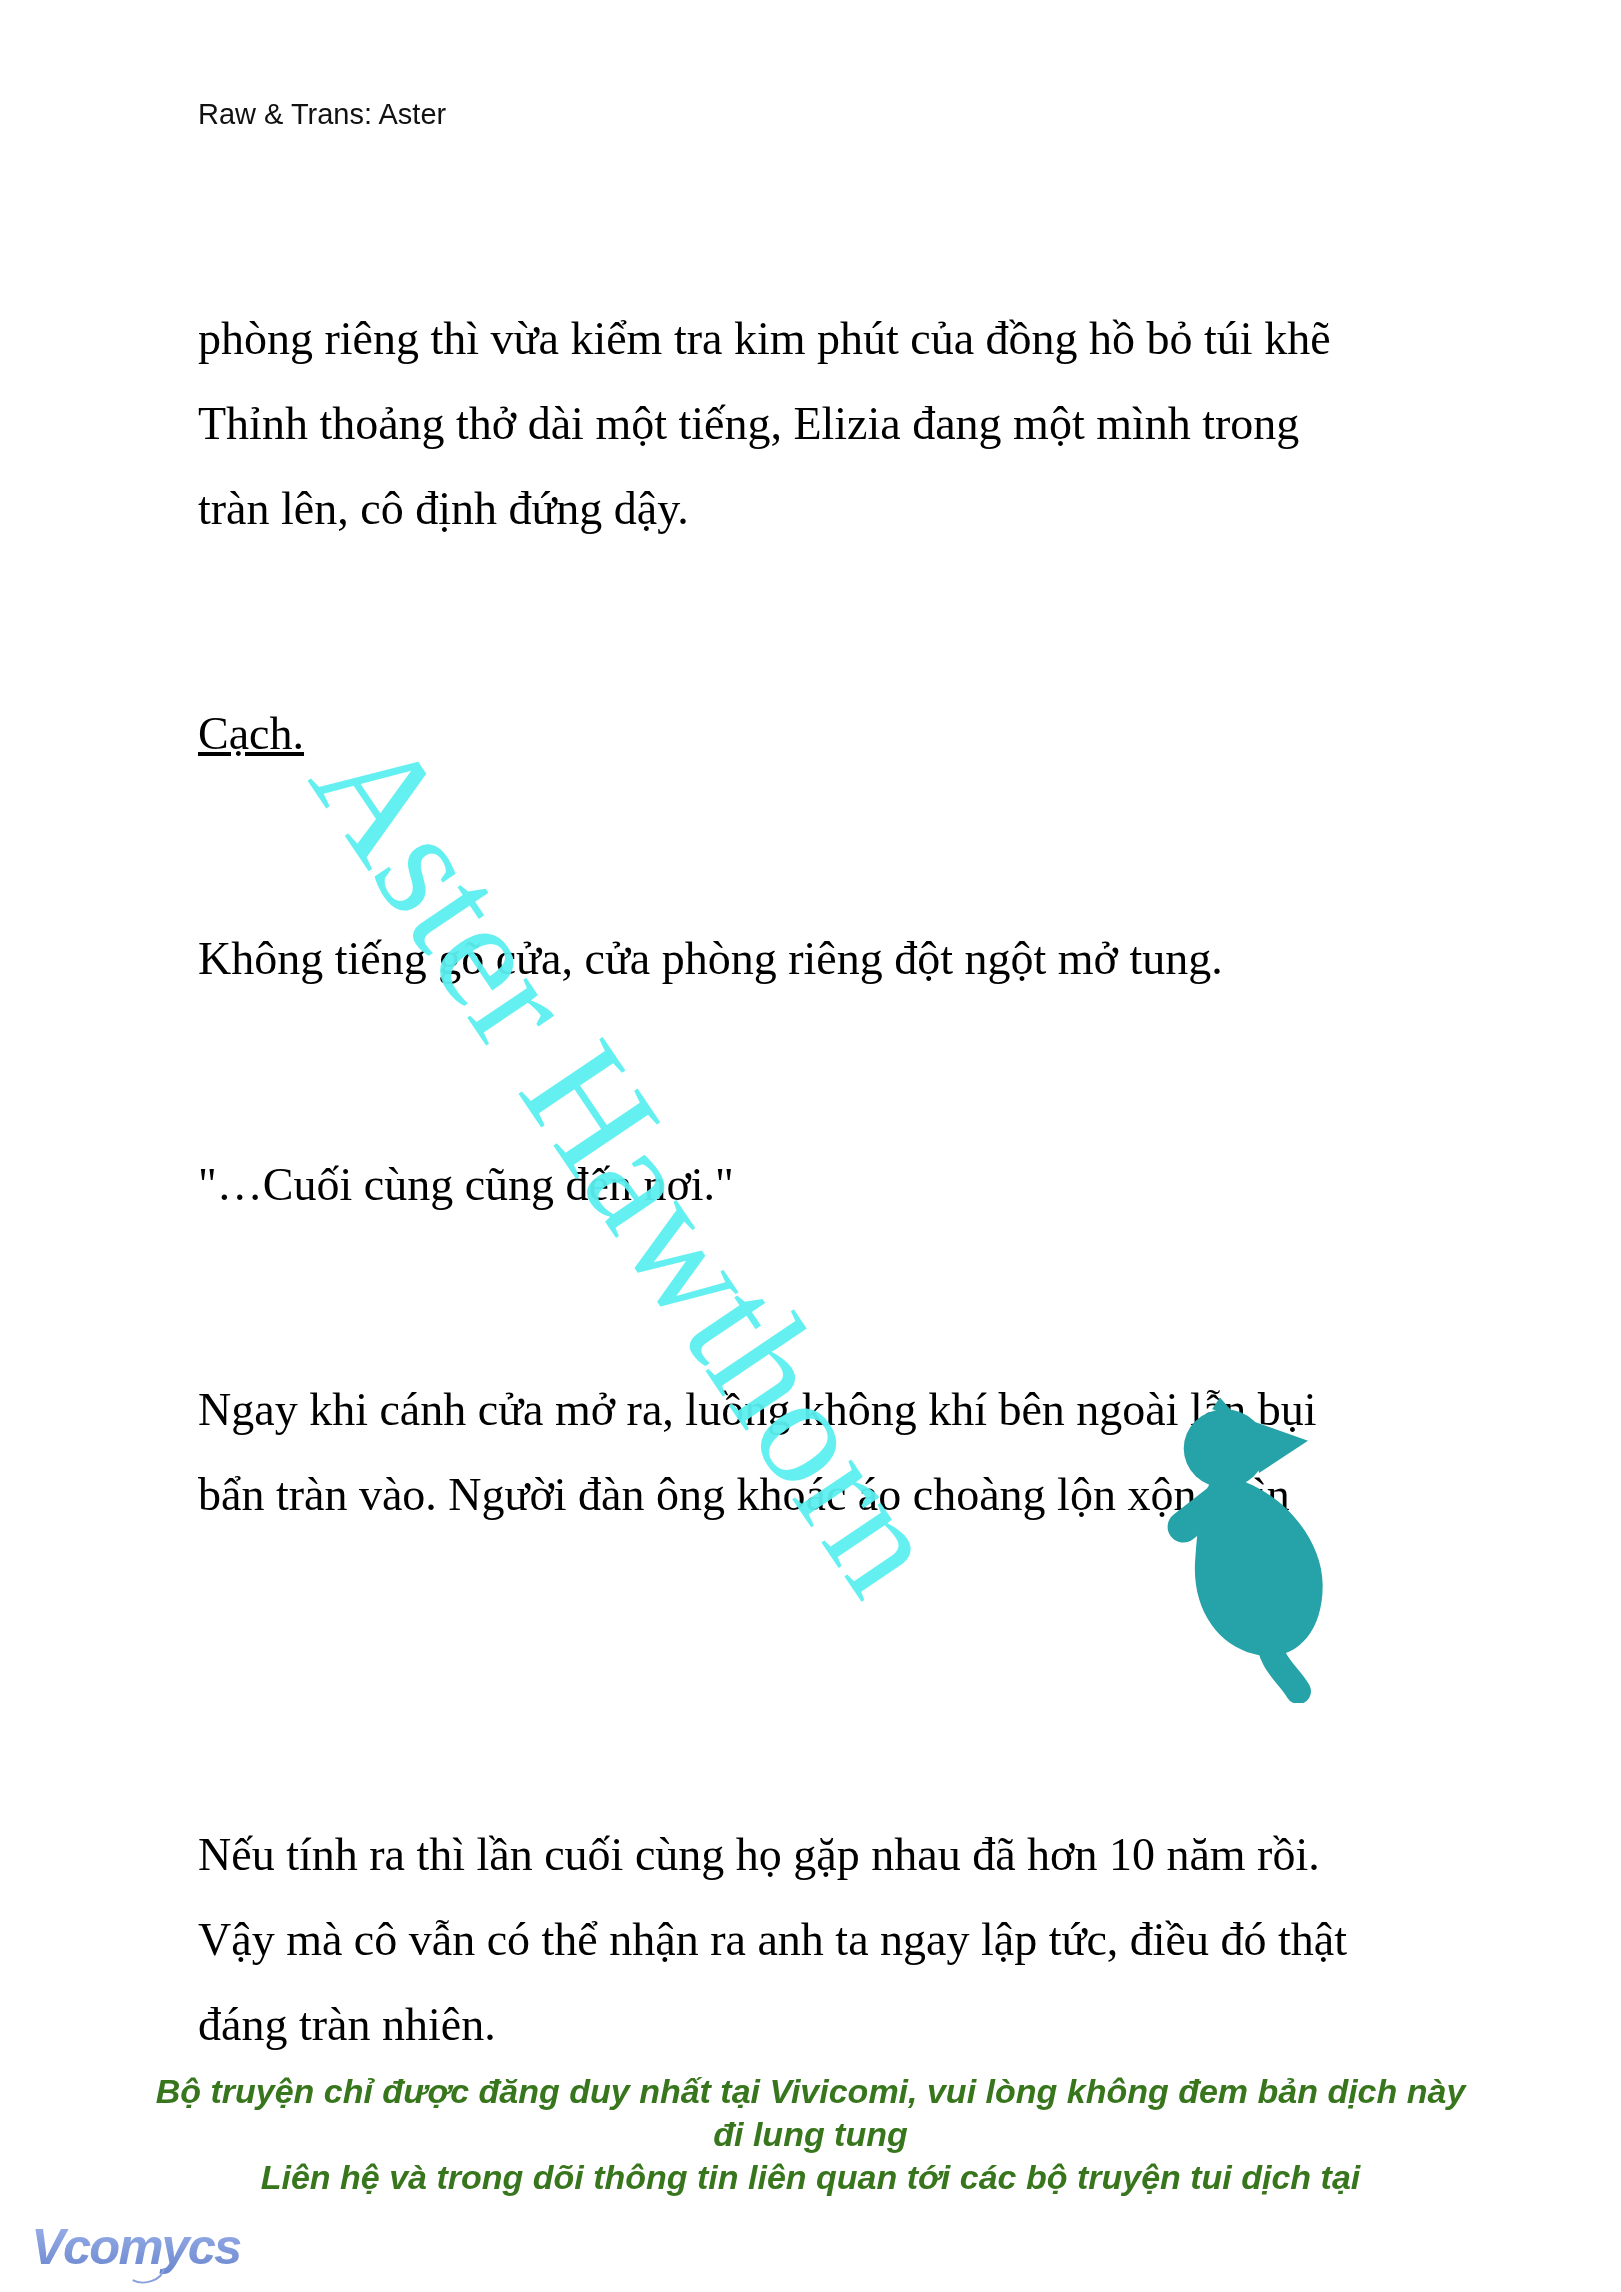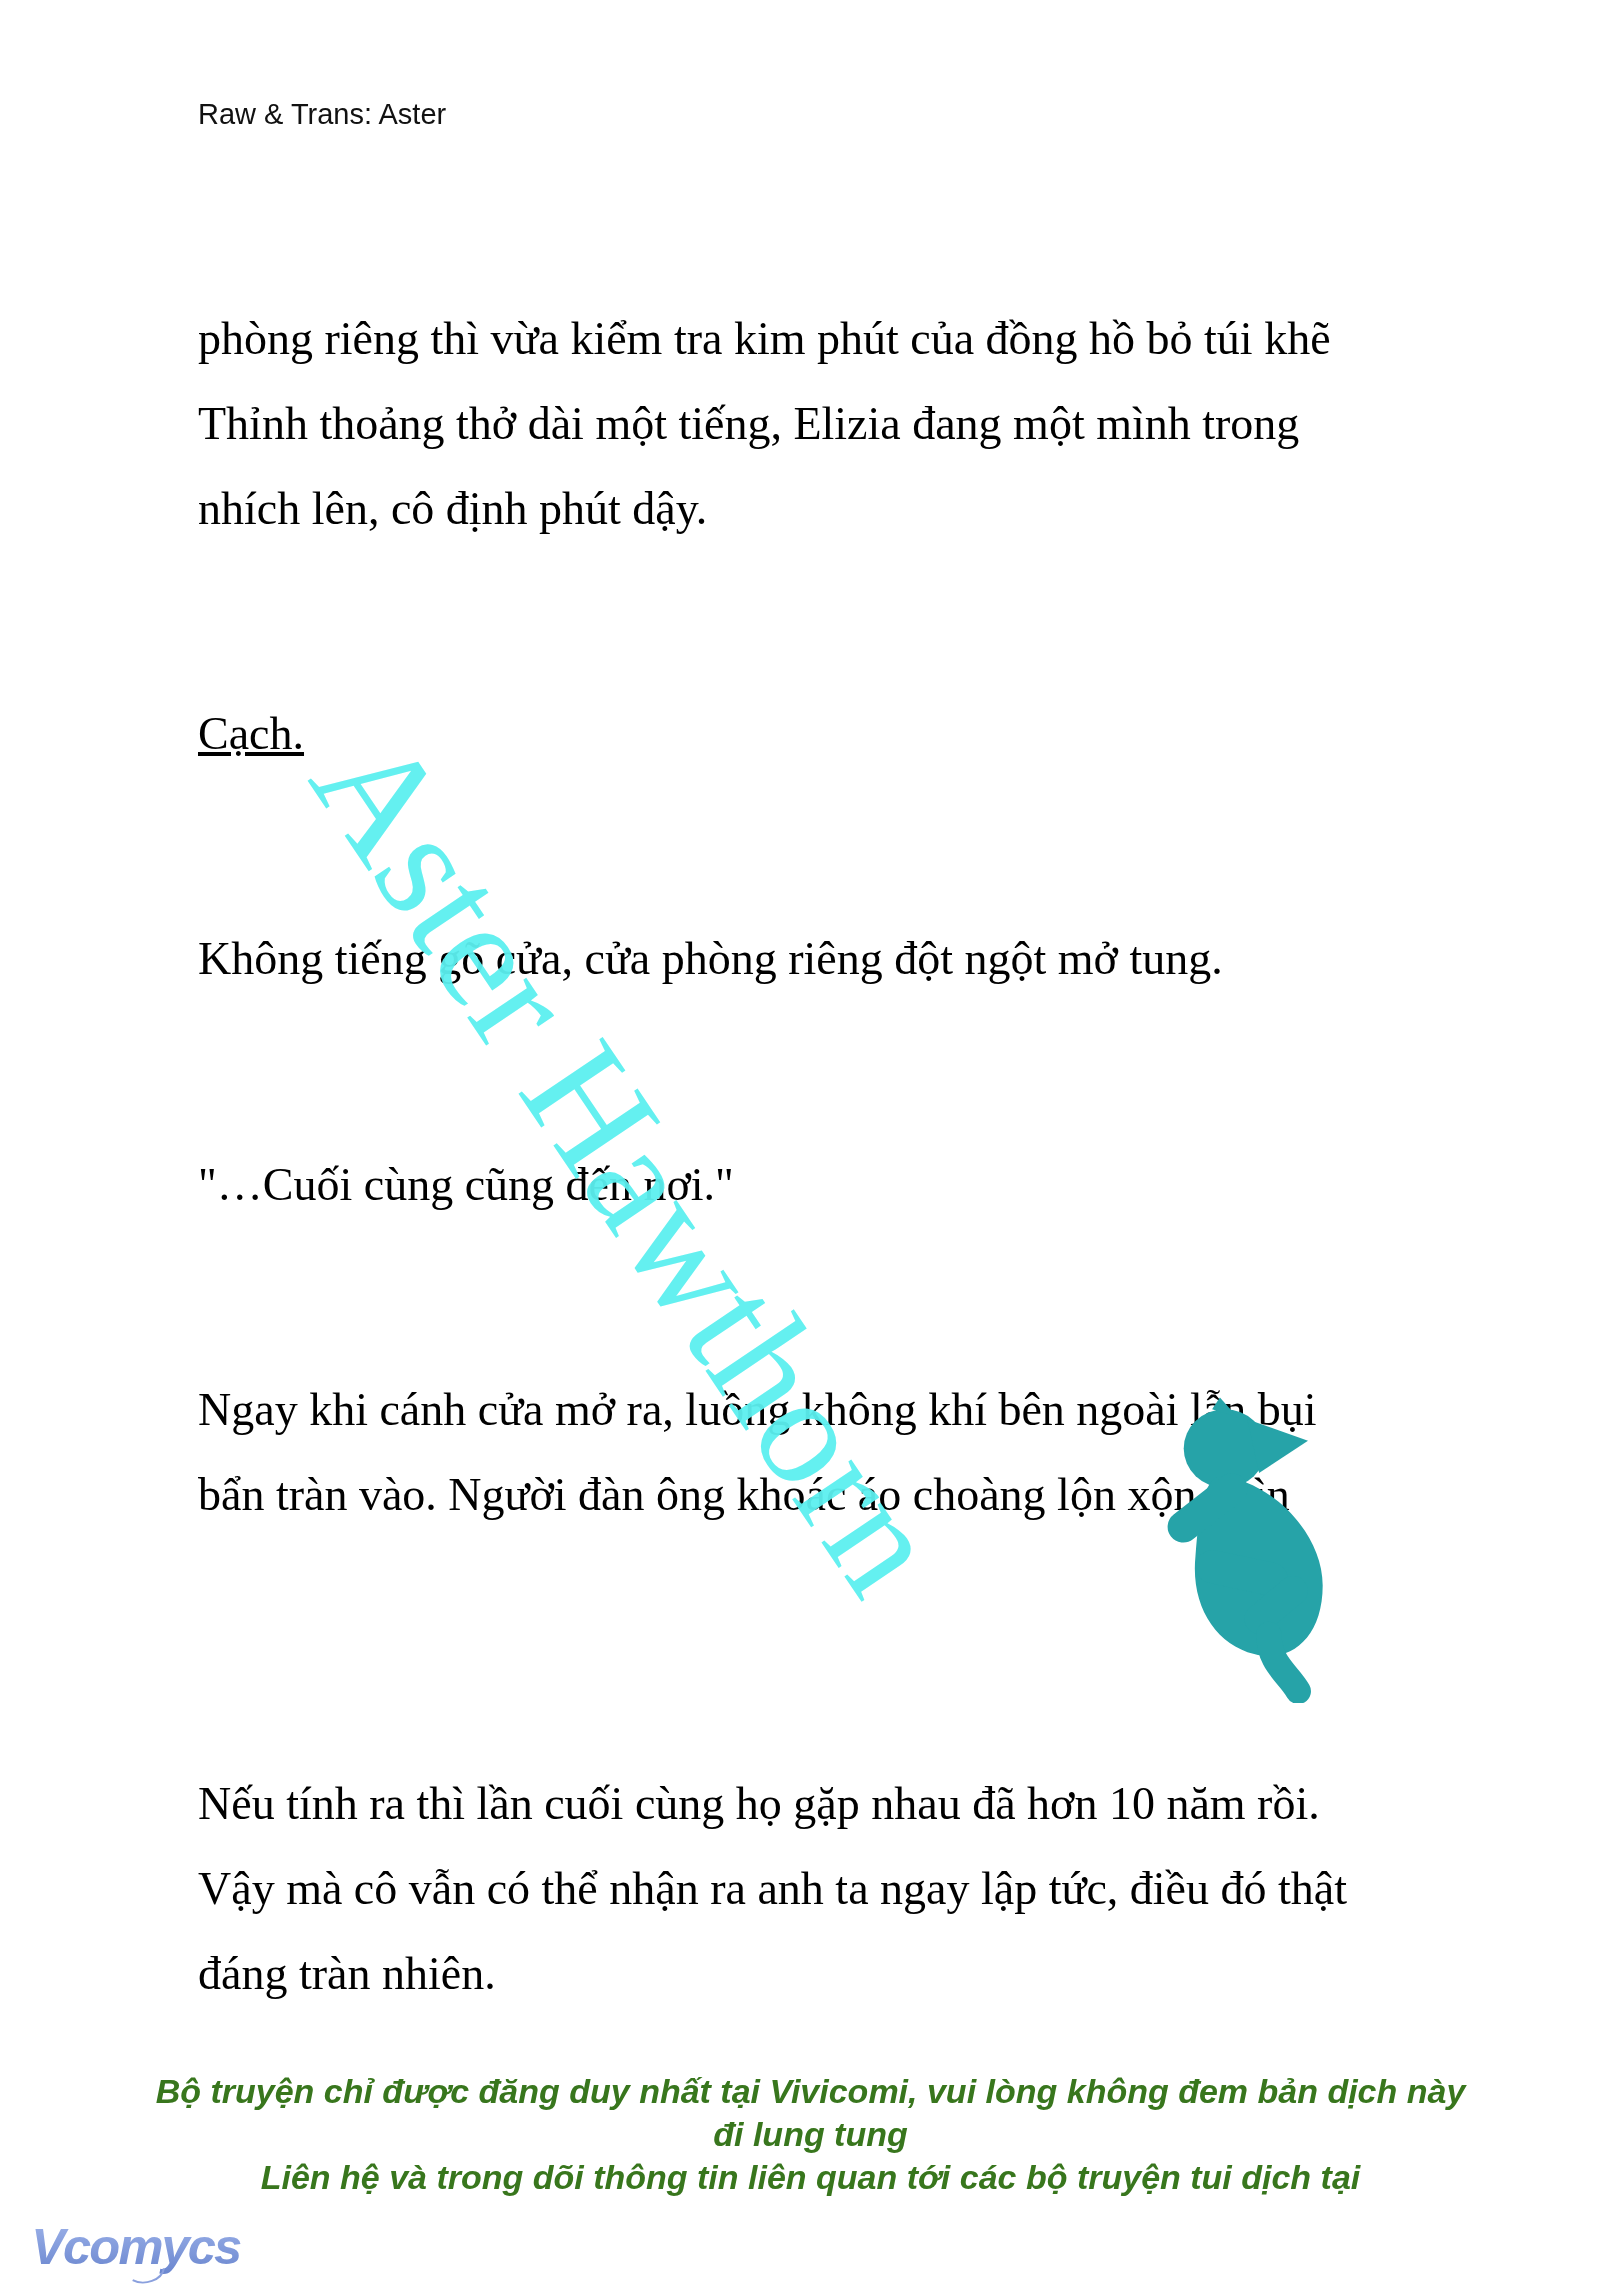--- a/index.html
+++ b/index.html
@@ -47,41 +47,41 @@
 </head>
 <body>
 
 <div class="page">
 
   <div class="credit">Raw &amp; Trans: Aster</div>
 
   <div class="para" style="top:296px;">
     <span class="line">phòng riêng thì vừa kiểm tra kim phút của đồng hồ bỏ túi khẽ</span>
     <span class="line">Thỉnh thoảng thở dài một tiếng, Elizia đang một mình trong</span>
-    <span class="line">nhích lên, cô định phút dậy.</span>
+    <span class="line">tràn lên, cô định đứng dậy.</span>
   </div>
 
   <div class="para" style="top:691px;text-decoration:underline;">
     <span class="line">Cạch.</span>
   </div>
 
   <div class="para" style="top:916px;">
     <span class="line">Không tiếng gõ cửa, cửa phòng riêng đột ngột mở tung.</span>
   </div>
 
   <div class="para" style="top:1142px;">
     <span class="line">"…Cuối cùng cũng đến nơi."</span>
   </div>
 
   <div class="para" style="top:1367px;">
     <span class="line">Ngay khi cánh cửa mở ra, luồng không khí bên ngoài lẫn bụi</span>
     <span class="line">bẩn tràn vào. Người đàn ông khoác áo choàng lộn xộn nhìn</span>
   </div>
 
-  <div class="para" style="top:1761px;">
+  <div class="para" style="top:1812px;">
     <span class="line">Nếu tính ra thì lần cuối cùng họ gặp nhau đã hơn 10 năm rồi.</span>
     <span class="line">Vậy mà cô vẫn có thể nhận ra anh ta ngay lập tức, điều đó thật</span>
     <span class="line">đáng tràn nhiên.</span>
   </div>
 
   <div class="watermark">Aster Hawthorn</div>
 
   <svg class="cat" viewBox="0 0 240 330" xmlns="http://www.w3.org/2000/svg">
     <g fill="#26a3a8">
 

